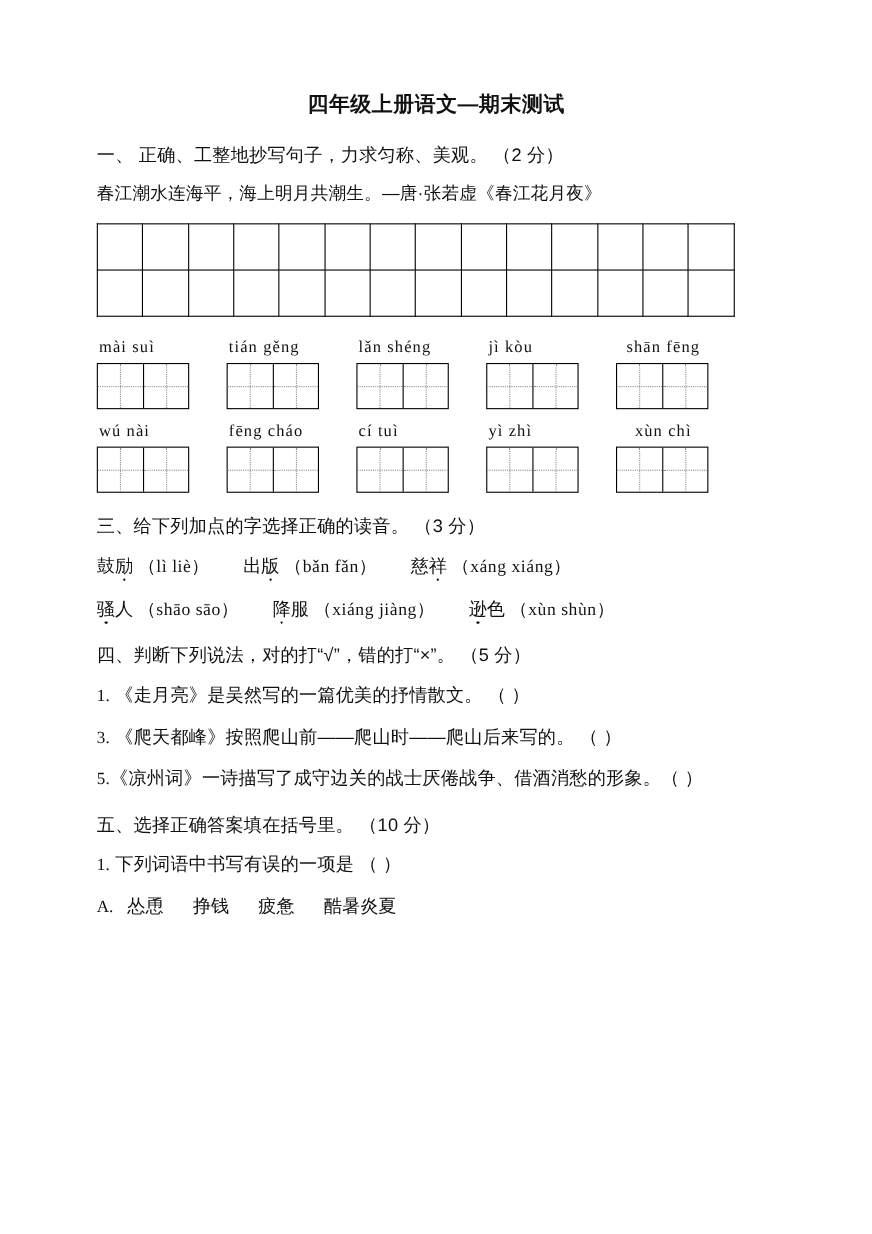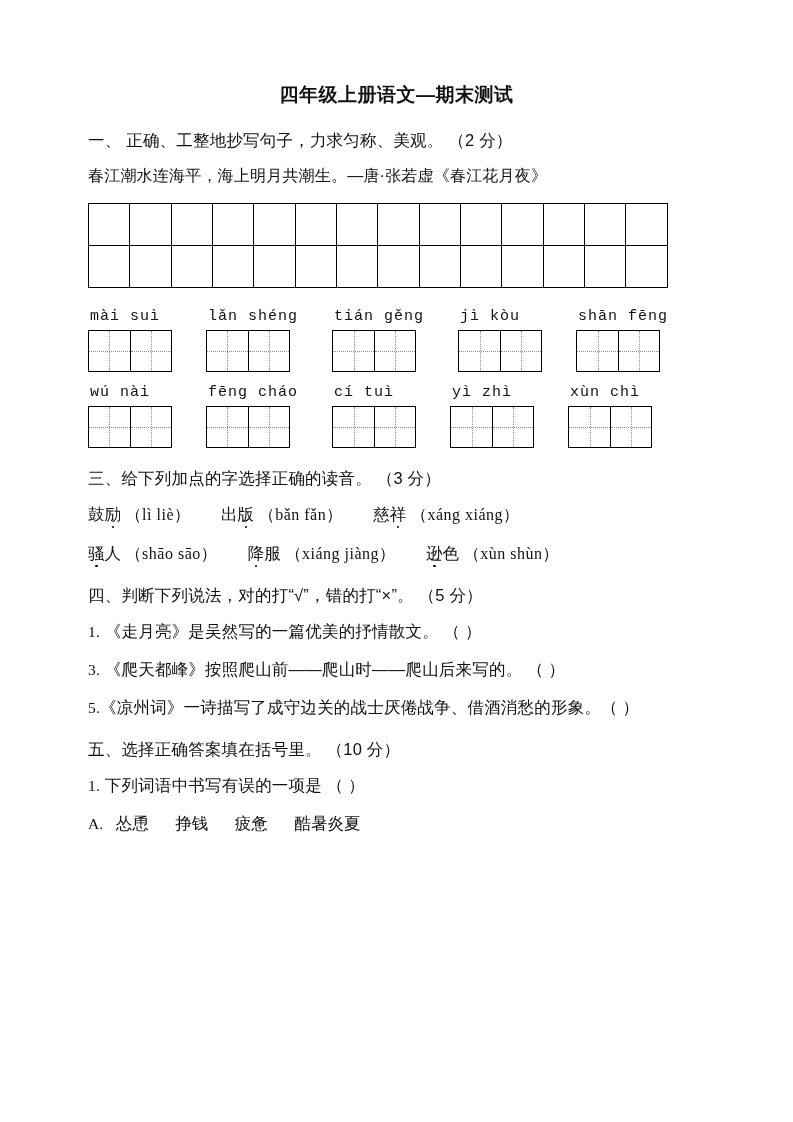--- a/index.html
+++ b/index.html
@@ -61,23 +61,23 @@
     padding: 0;
   }
   
   .pinyin-row {
     display: flex;
     margin-bottom: 12px;
   }
   .pinyin-item {
     margin-right: 34px;
   }
-  .pinyin-item:last-child { margin-right: 0; }
+  .pinyin-item:last-child { margin-right: 0; text-align: center; }
   .pinyin-text {
-    font-family: Liberation Mono, monospace;
+    font-family: Liberation Serif, serif;
     font-size: 15px;
     letter-spacing: 1px;
     margin-bottom: 5px;
     margin-left: 2px;
     white-space: nowrap;
   }
   .tzg {
     display: flex;
     border: 1.4px solid #000000;
     width: 84px;
@@ -212,28 +212,28 @@
 
     <div class="pinyin-row">
       <div class="pinyin-item">
         <div class="pinyin-text">mài suì</div>
         <div class="tzg">
           <div class="tzg-cell"></div>
           <div class="tzg-cell"></div>
         </div>
       </div>
       <div class="pinyin-item">
+        <div class="pinyin-text">tián gěng</div>
+        <div class="tzg">
+          <div class="tzg-cell"></div>
+          <div class="tzg-cell"></div>
+        </div>
+      </div>
+      <div class="pinyin-item">
         <div class="pinyin-text">lǎn shéng</div>
-        <div class="tzg">
-          <div class="tzg-cell"></div>
-          <div class="tzg-cell"></div>
-        </div>
-      </div>
-      <div class="pinyin-item">
-        <div class="pinyin-text">tián gěng</div>
         <div class="tzg">
           <div class="tzg-cell"></div>
           <div class="tzg-cell"></div>
         </div>
       </div>
       <div class="pinyin-item">
         <div class="pinyin-text">jì kòu</div>
         <div class="tzg">
           <div class="tzg-cell"></div>
           <div class="tzg-cell"></div>

